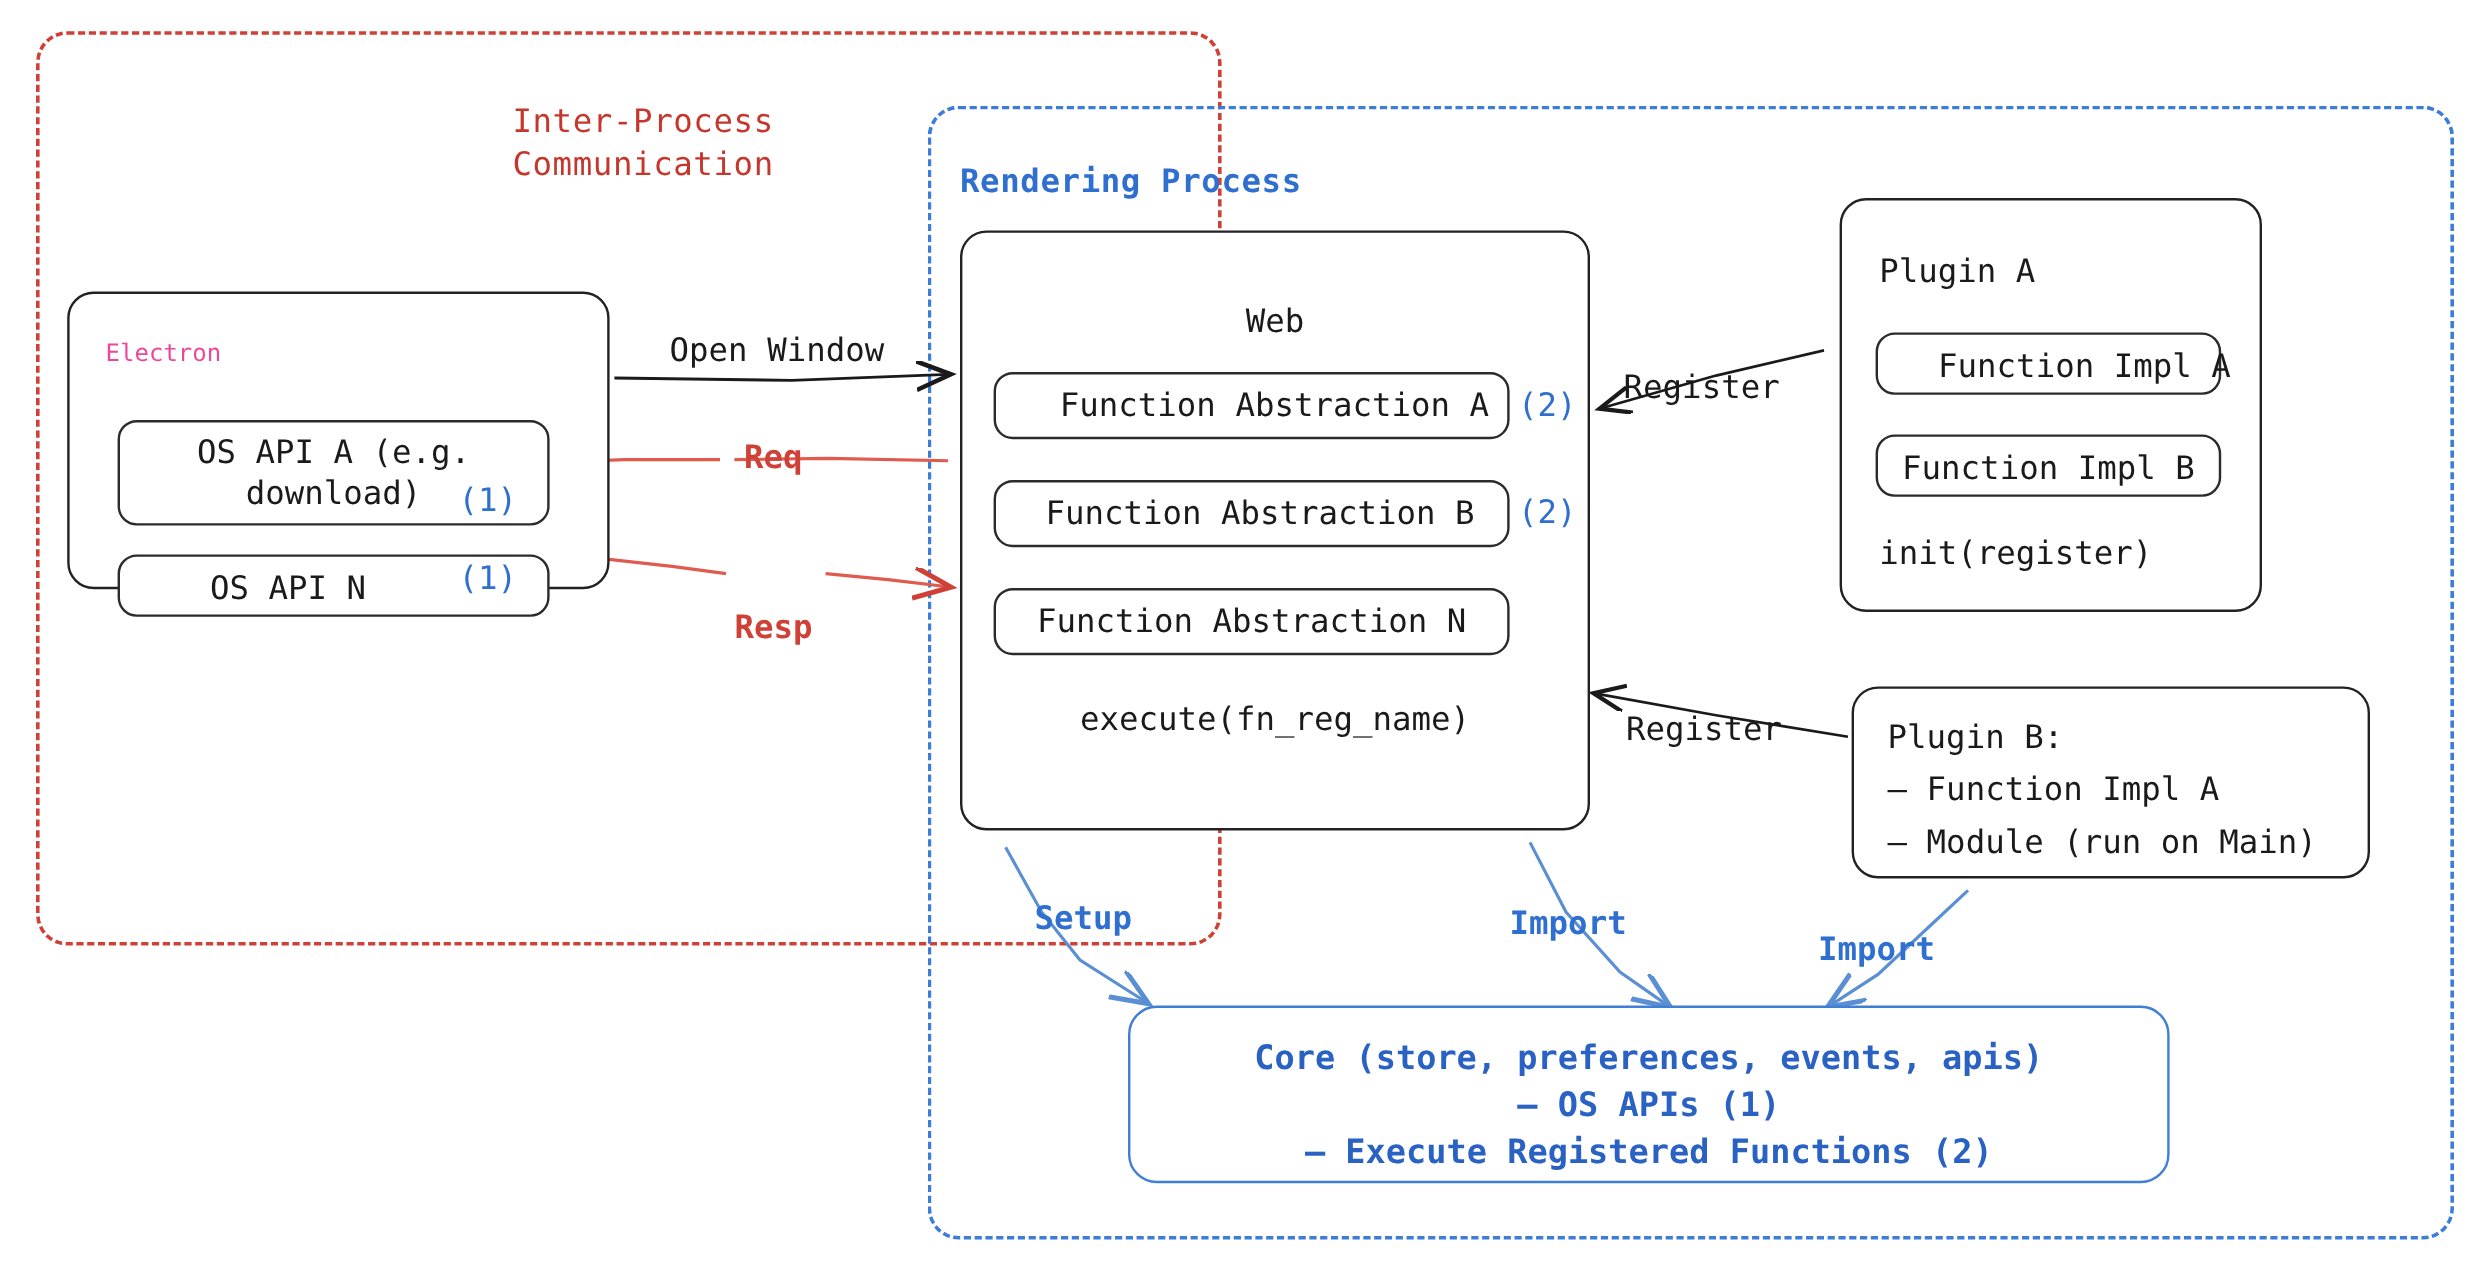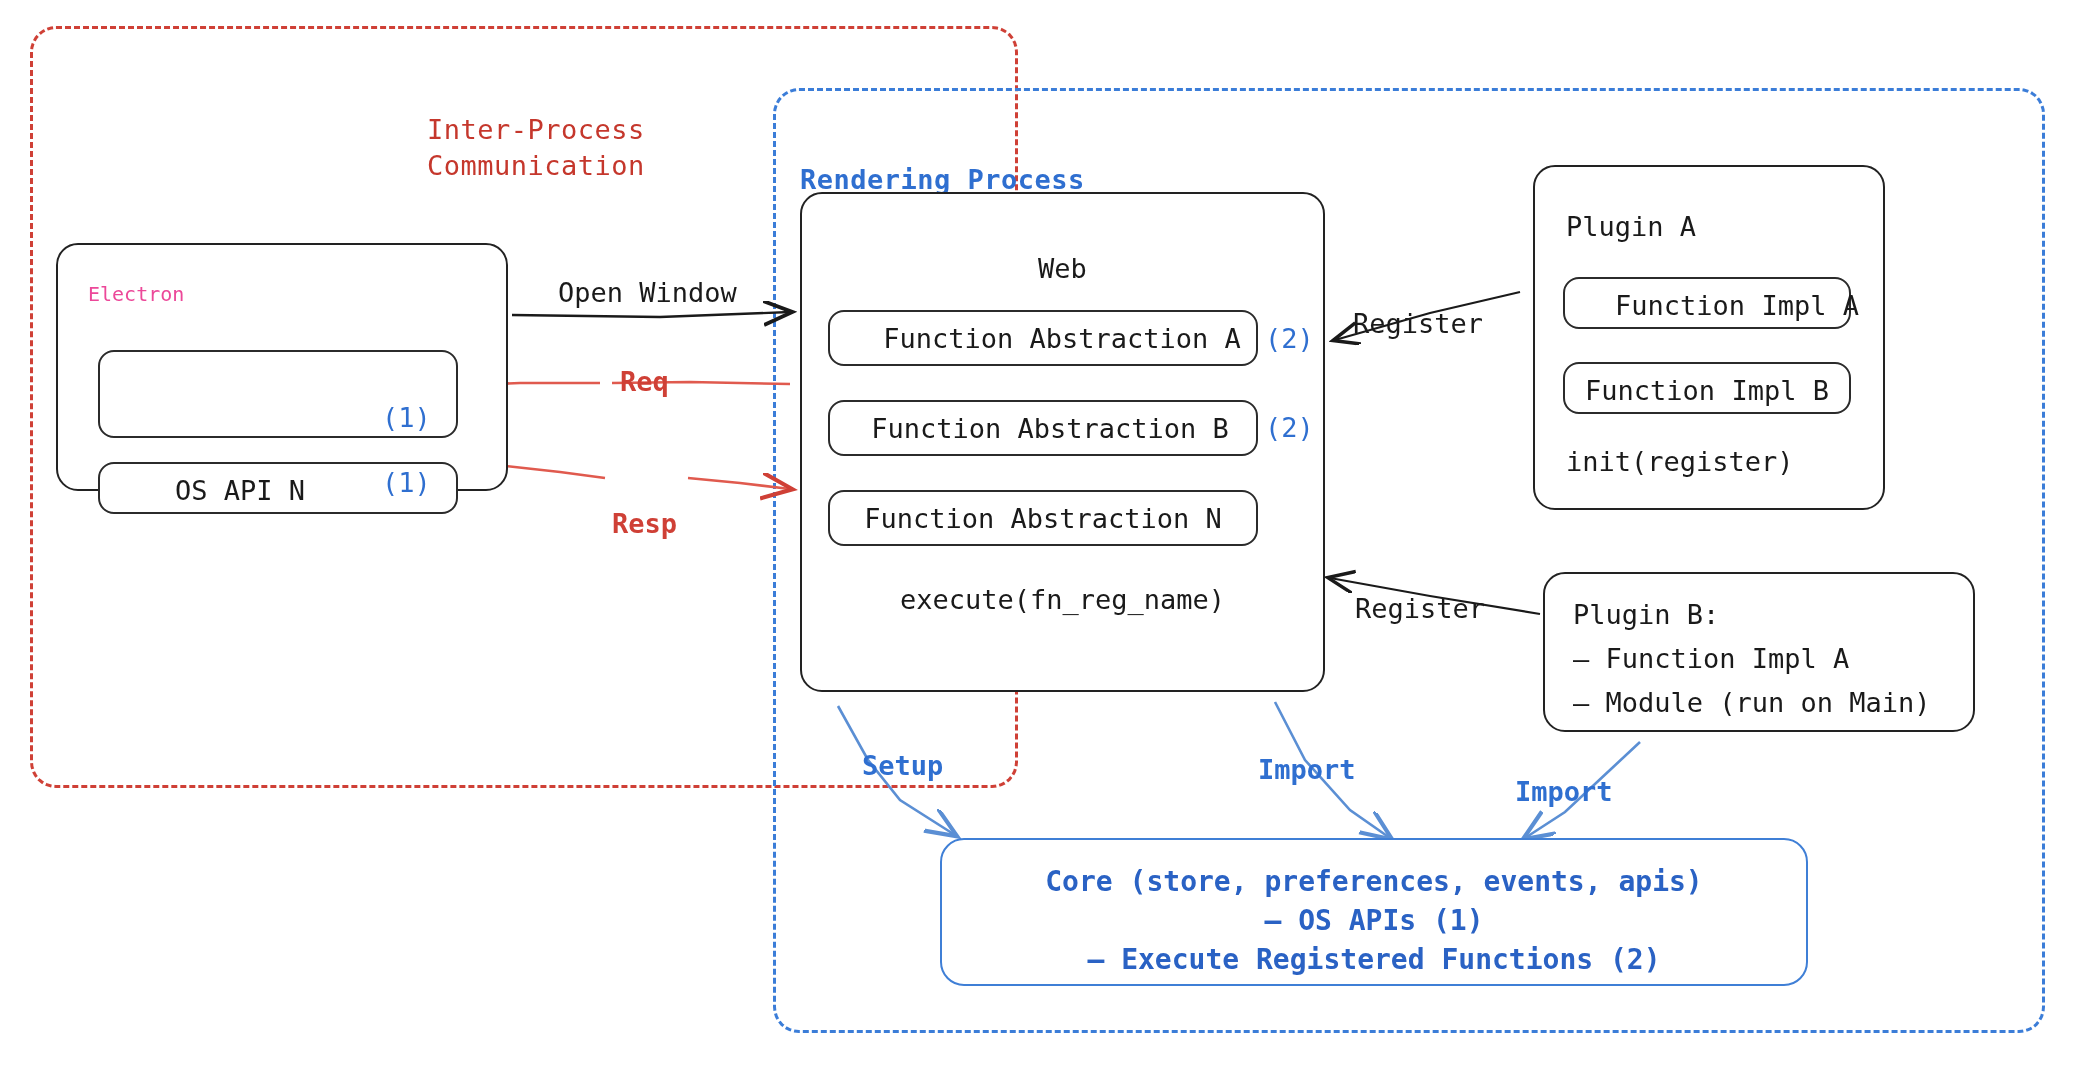--- a/index.html
+++ b/index.html
@@ -47,21 +47,20 @@
   #render-group {
     left: 773px; top: 88px;
     width: 1272px; height: 945px;
     border: 3px dashed #3b7dd8;
   }
   .group-title {
     position: absolute;
     font-size: 27px;
     font-weight: bold;
     letter-spacing: .5px;
-    margin-top: 28px;
   }
   #ipc-title {
     left: 427px; top: 84px;
     color: #c5372c;
     font-weight: normal;
     line-height: 1.35;
     font-size: 27px;
   }
   #render-title {
     left: 800px; top: 135px;
@@ -212,20 +211,22 @@
 
     <g>
       <path d="M1640,742 L1610,770 L1565,812 L1525,838" fill="none" stroke="#5b8fd4" stroke-width="2.6" marker-end="url(#arrow-blue)"></path>
     </g>
   </svg>
 
   <div class="node" id="electron-box"></div>
   <div class="lbl node-title" style="left:88px; top:282px;">Electron</div>
 
   <div class="node inner" id="os-api-a-box"></div>
+  <div class="lbl" style="left:98px; top:361px; width:360px; text-align:center; font-size:27px;">OS API A (e.g.
+download)</div>
   <div class="marker" id="m-osa">(1)</div>
 
   <div class="node inner" id="os-api-n-box"></div>
   <div class="lbl" style="left:60px; top:474px; width:360px; text-align:center; font-size:27px;">OS API N</div>
   <div class="marker" id="m-osn">(1)</div>
 
   <div class="node" id="web-box"></div>
   <div class="lbl" style="left:800px; top:252px; width:525px; text-align:center; font-size:27px;">Web</div>
 
   <div class="node inner" id="fa-a-box"></div>

